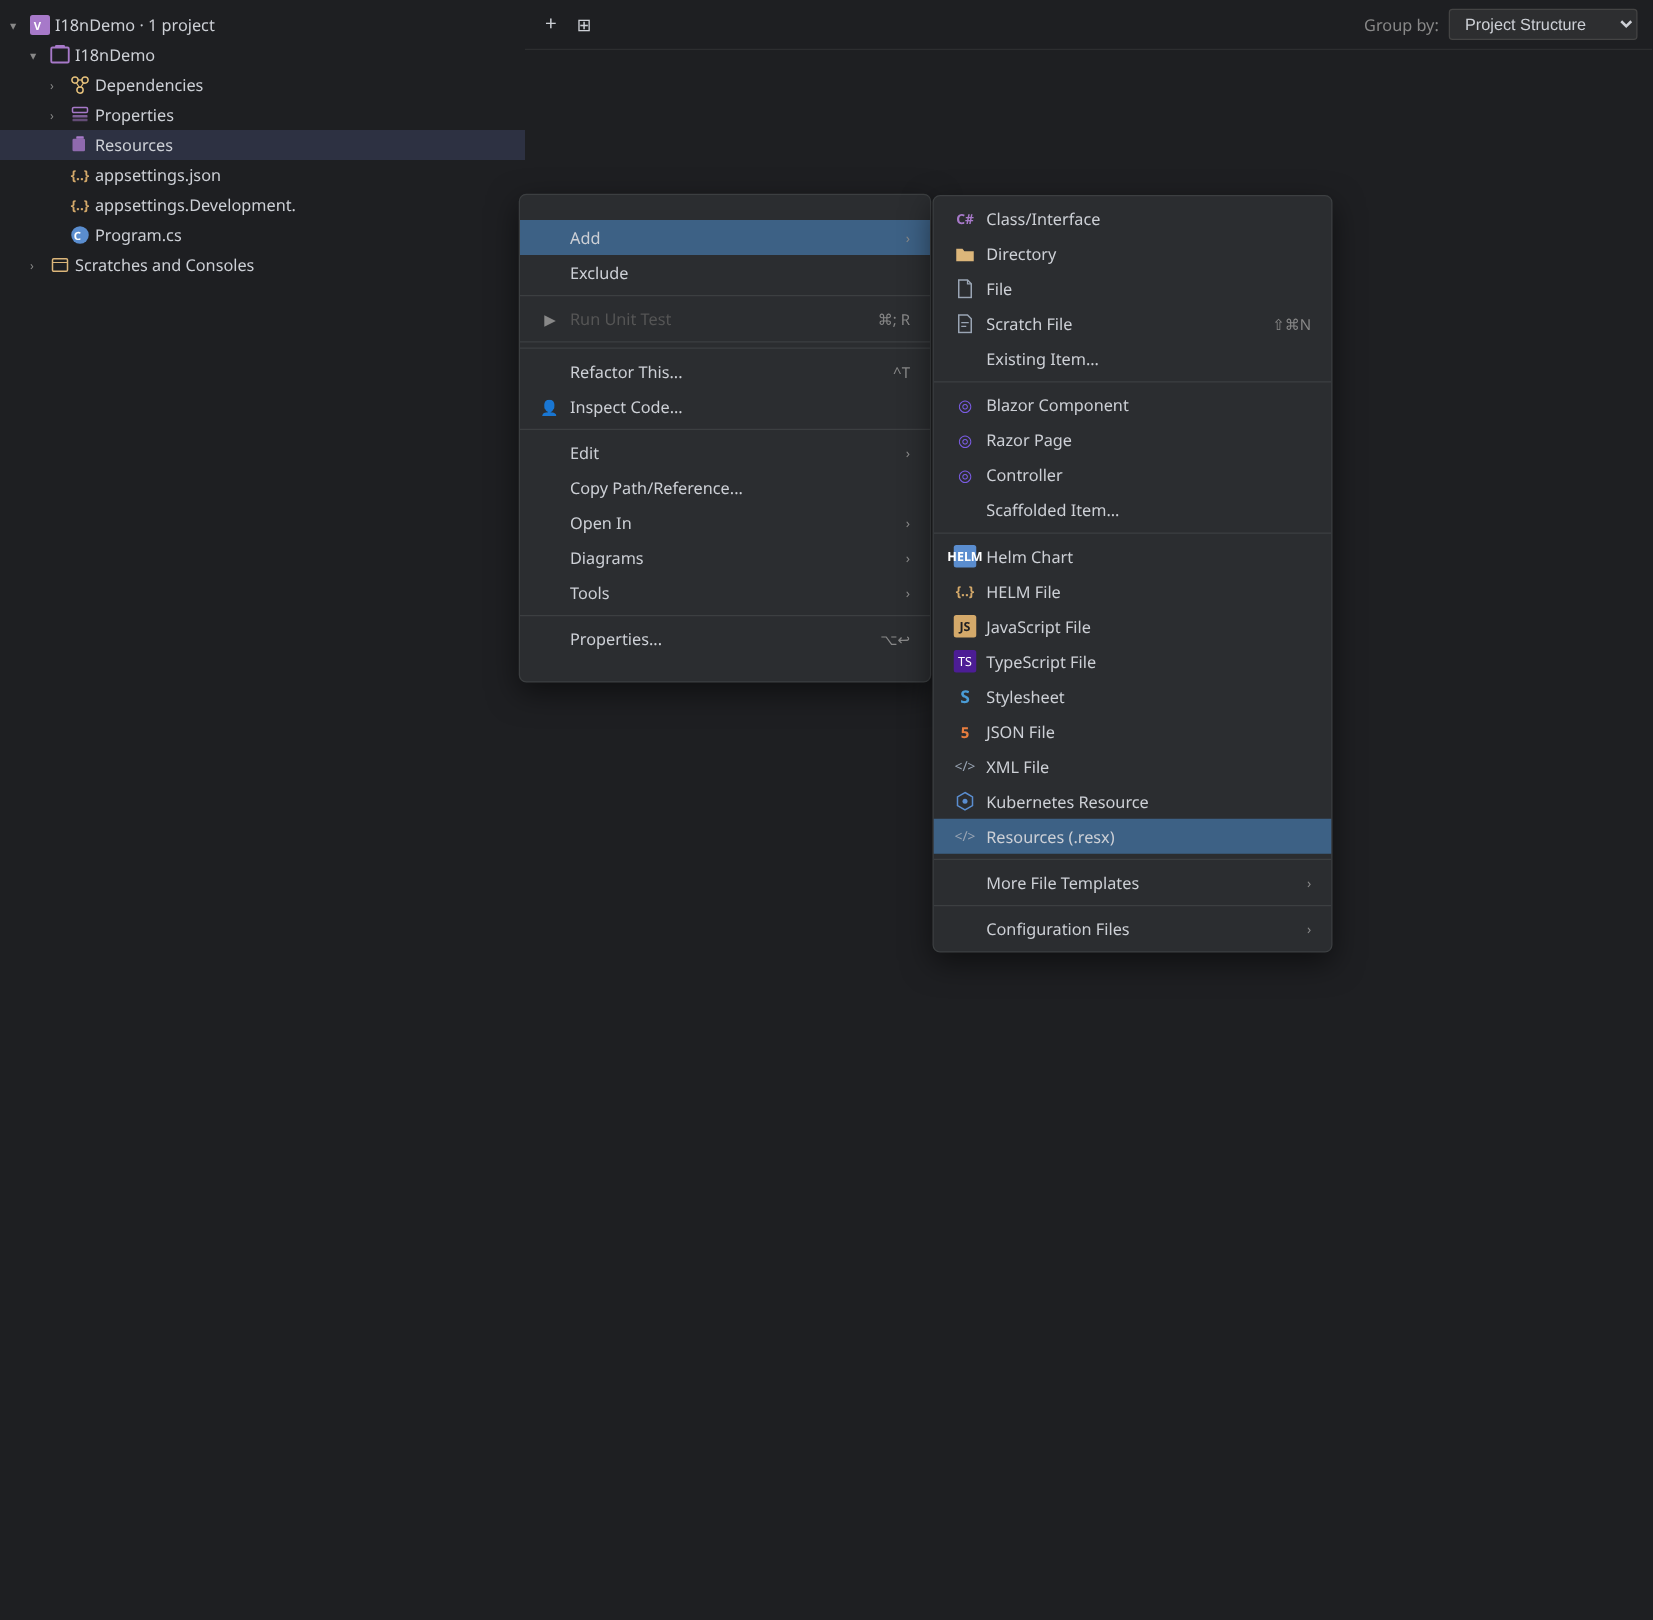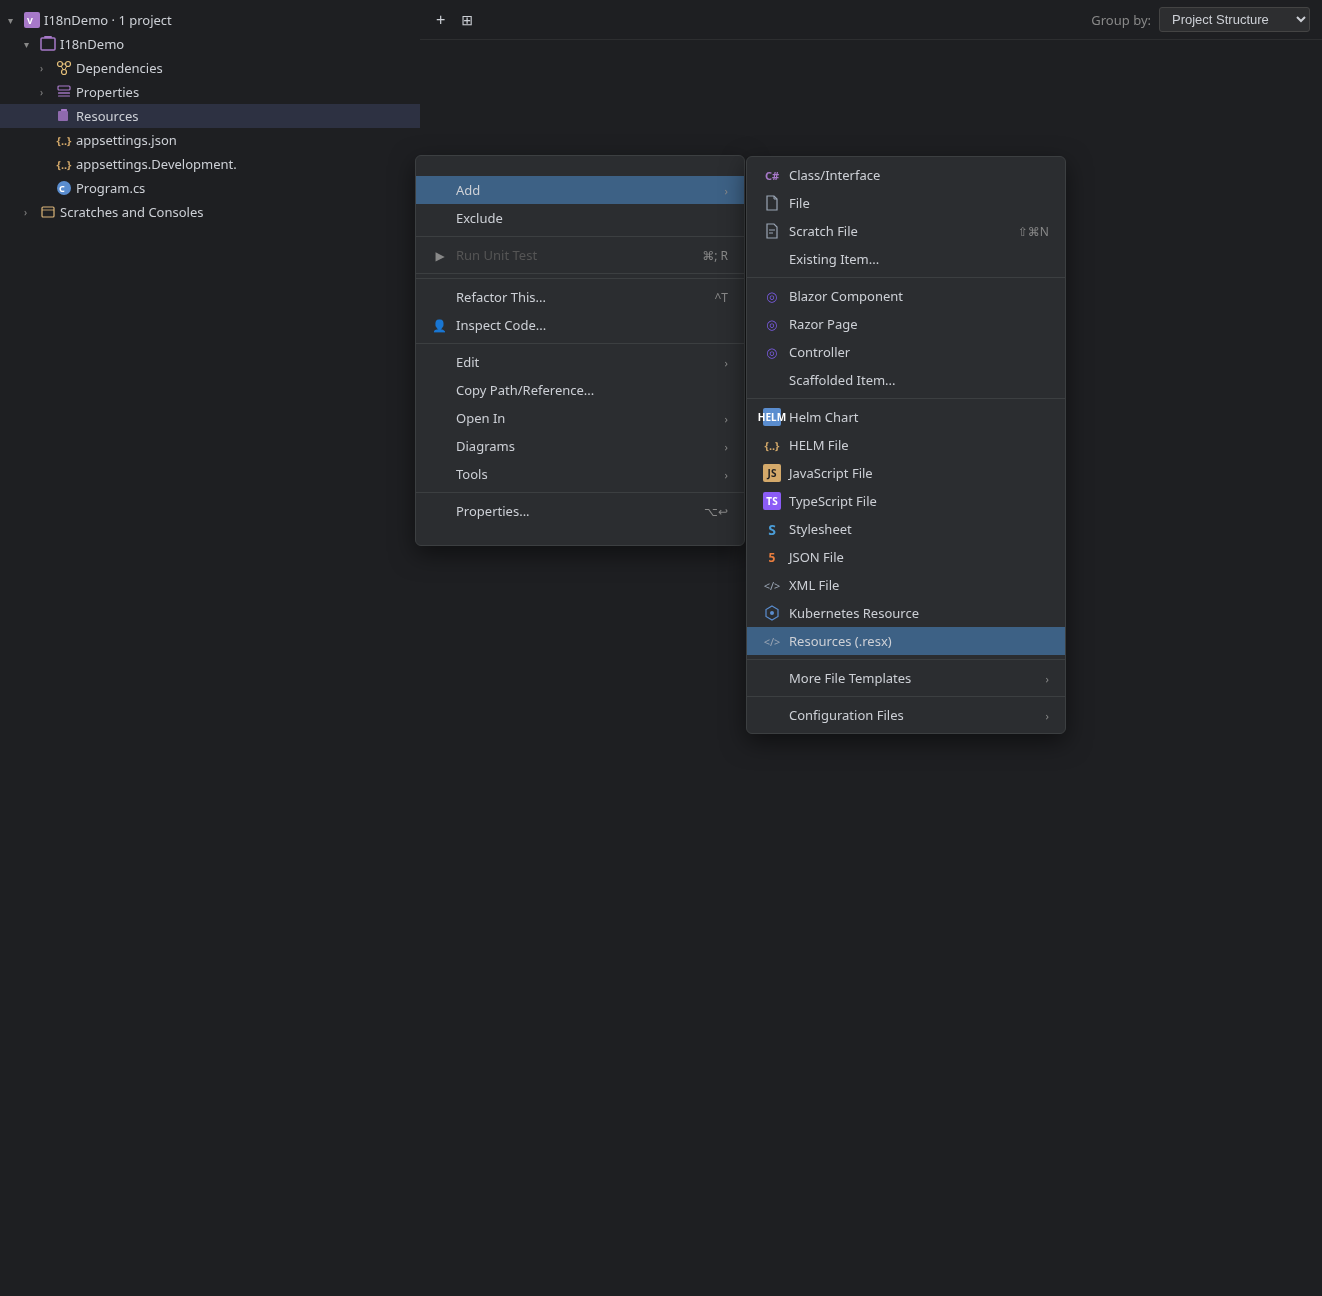--- a/index.html
+++ b/index.html
@@ -363,20 +363,30 @@
 
   <div class="submenu">
 
     <div class="submenu-item">
       <span class="submenu-item-left">
         <span class="submenu-icon icon-cs" style="font-size:11px;font-weight:bold;">C#</span>
         <span>Class/Interface</span>
       </span>
     </div>
 
+    <div class="submenu-item">
+      <span class="submenu-item-left">
+        <span class="submenu-icon" style="color:#dcb67a;">
+          <svg width="16" height="14" viewBox="0 0 16 14">
+              <path d="M1 3h5l1.5 2H15v8H1z" fill="#dcb67a"></path>
+            </svg>
+        </span>
+        <span>Directory</span>
+      </span>
+    </div>
 
     <div class="submenu-item">
       <span class="submenu-item-left">
         <span class="submenu-icon" style="color:#9aa5b4;">
           <svg width="14" height="16" viewBox="0 0 14 16">
               <path d="M2 1h7l3 3v11H2z" fill="none" stroke="#9aa5b4" stroke-width="1.2"></path>
               <polyline points="9,1 9,4 12,4" fill="none" stroke="#9aa5b4" stroke-width="1"></polyline>
             </svg>
         </span>
         <span>File</span>
@@ -452,21 +462,21 @@
 
     <div class="submenu-item">
       <span class="submenu-item-left">
         <span class="submenu-icon icon-js" style="font-size:10px;font-weight:bold;background:#d4a96a;color:#1e1f22;border-radius:2px;padding:0 2px;">JS</span>
         <span>JavaScript File</span>
       </span>
     </div>
 
     <div class="submenu-item">
       <span class="submenu-item-left">
-        <span class="submenu-icon icon-ts" style="font-size:10px;font-weight:bold;background:#8b5cf6;color:white;border-radius:2px;padding:0 2px;">TS</span>
+        <span class="submenu-icon icon-ts" style="font-size:10px;font-weight:normal;background:#4c1d95;color:white;border-radius:2px;padding:0 2px;">TS</span>
         <span>TypeScript File</span>
       </span>
     </div>
 
     <div class="submenu-item">
       <span class="submenu-item-left">
         <span class="submenu-icon icon-css" style="font-size:14px;font-weight:bold;color:#4a9cd6;">S</span>
         <span>Stylesheet</span>
       </span>
     </div>

